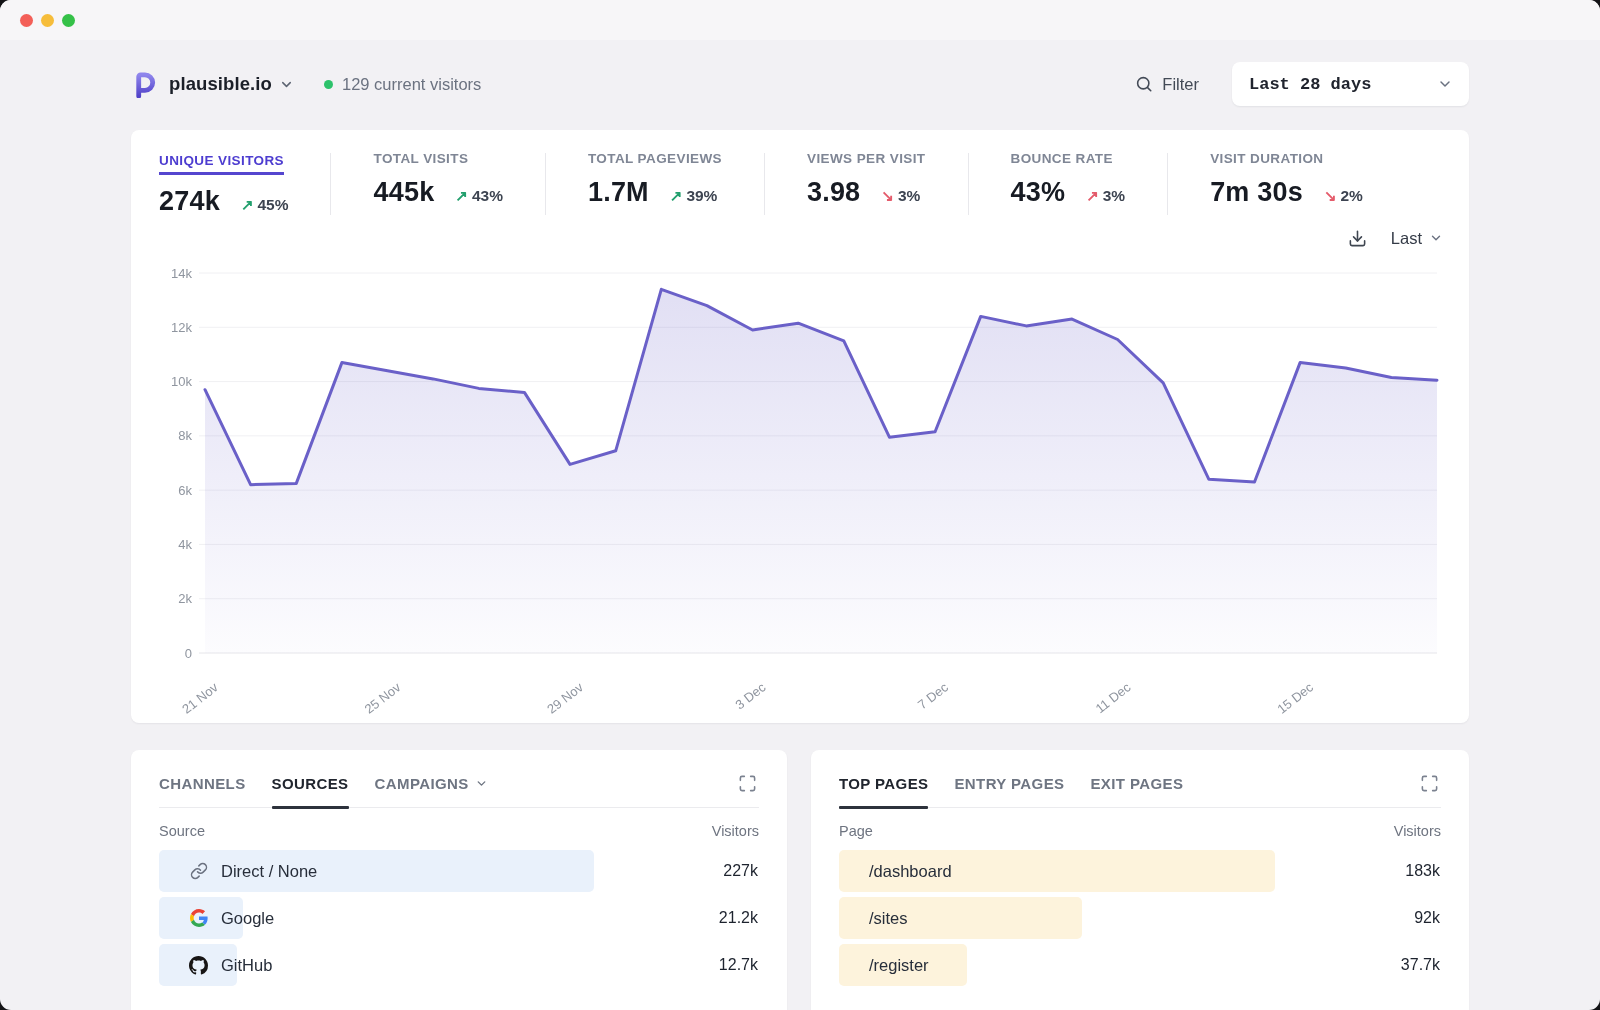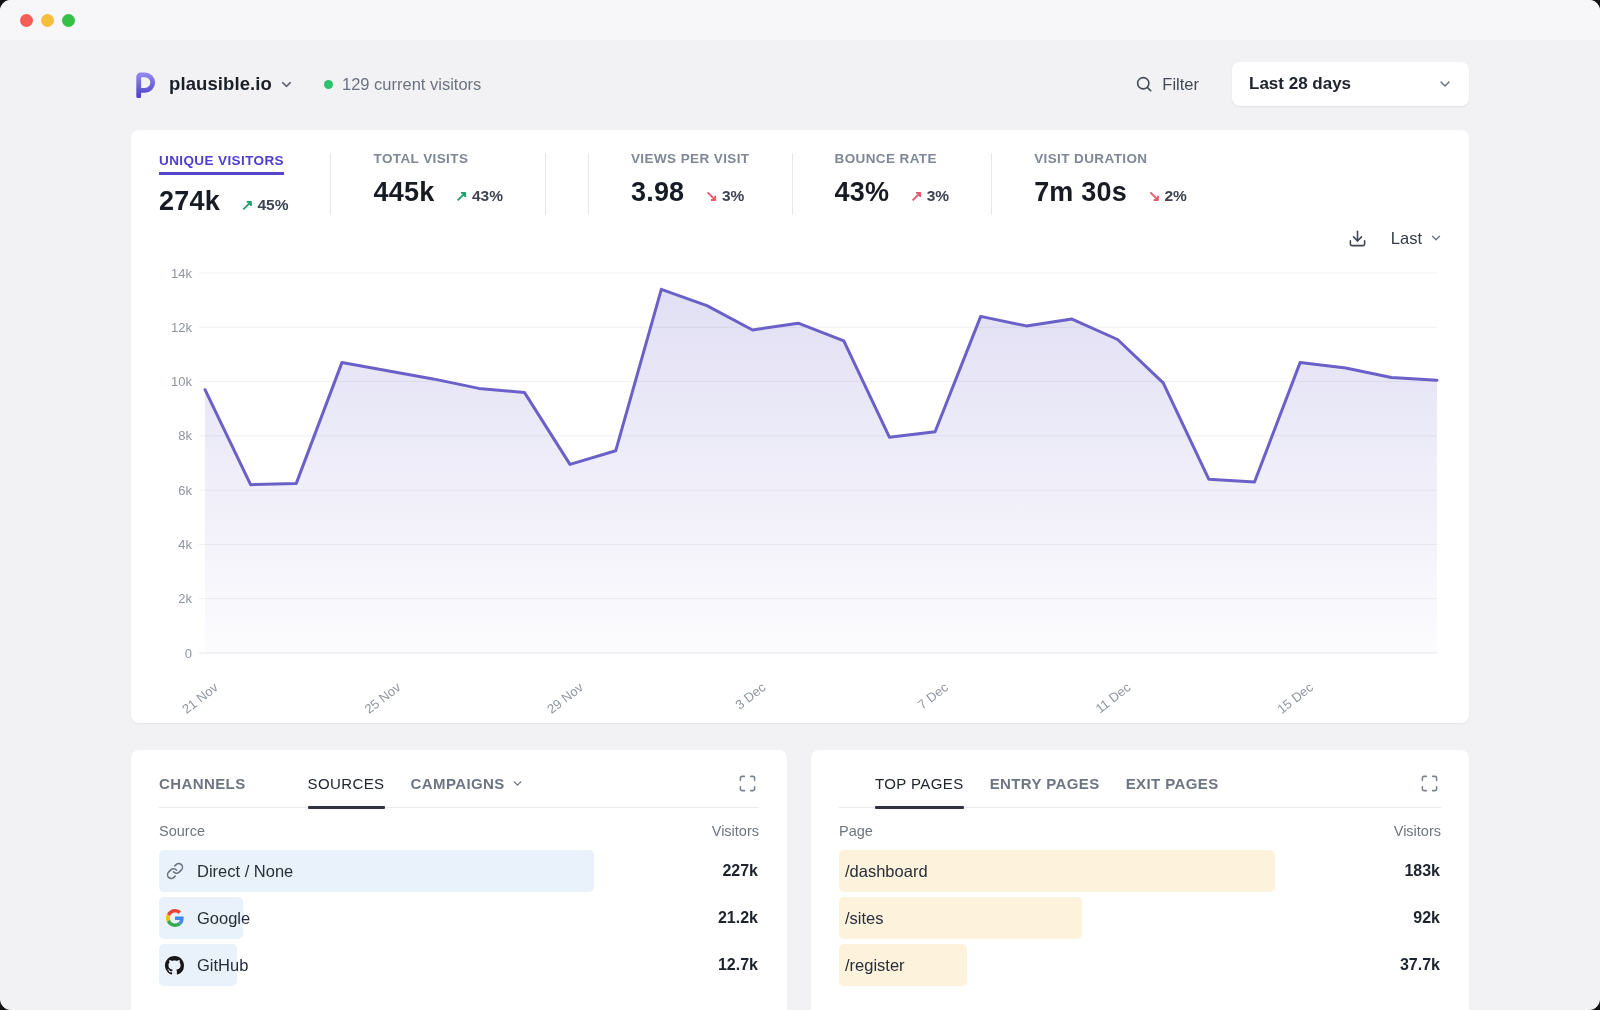--- a/index.html
+++ b/index.html
@@ -15,21 +15,21 @@
   
   .topbar { margin-top:21px; height:46px; display:flex; align-items:center; }
   .logo { width:27px; height:27px; margin-right:11px; }
   .site-name { font-size:18.5px; font-weight:700; color:#1b1f28; letter-spacing:.1px; }
   .site-caret { margin-left:7px; color:#5d6472; display:flex; }
   .cur-visitors { display:flex; align-items:center; margin-left:30px; color:#6b7280; font-size:16.5px; }
   .green-dot { width:9px; height:9px; border-radius:50%; background:#2dc26b; margin-right:9px; }
   .spacer { flex:1; }
   .filter { display:flex; align-items:center; gap:9px; color:#434a56; font-size:16.5px; margin-right:33px; cursor:pointer; }
   .daterange { width:237px; height:44px; background:#fff; border-radius:8px; box-shadow:0 1px 2px rgba(16,24,40,.07); display:flex; align-items:center; justify-content:space-between; padding:0 16px 0 17px; cursor:pointer; }
-  .daterange .dr-label { font-size:17px; font-weight:650; color:#20242e; }
+  .daterange .dr-label { font-size:17px; font-weight:650; color:#20242e;font-family:Liberation Mono, monospace; }
   .daterange .caret, .interval .caret { color:#6a7180; display:flex; }
 
   
   .card { background:#fff; border-radius:8px; box-shadow:0 1px 2px rgba(16,24,40,.06); }
   .main-card { margin-top:23px; padding:21px 20px 6px 28px; height:593px; }
 
   .stats-row { display:flex; align-items:flex-start; }
   .stat { padding-right:42px; cursor:pointer; }
   .stat-label { font-size:13.5px; font-weight:700; letter-spacing:.4px; color:#7f8695; white-space:nowrap; }
   .stat.active .stat-label { color:#4d3dd0; border-bottom:3px solid #5546cf; padding-bottom:4px; display:inline-block; }
@@ -50,32 +50,32 @@
   .gridline { stroke:#f0f0f3; stroke-width:1; }
   .gridline.zero { stroke:#e6e6ea; }
   .ytick { fill:#8f959f; font-size:13px; }
   .xtick { fill:#8f959f; font-size:13px; }
 
   
   .bottom-grid { margin-top:27px; display:grid; grid-template-columns:656px 658px; gap:24px; }
   .panel { padding:25px 28px; height:300px; }
   .tabs-row { display:flex; align-items:center; border-bottom:1px solid #ebebee; position:relative; }
   .tab { font-size:15px; font-weight:600; letter-spacing:.4px; color:#6e7582; padding-bottom:15px; margin-right:26px; cursor:pointer; position:relative; white-space:nowrap; display:flex; align-items:center; gap:6px; }
-  .tab.active { color:#20252e; font-weight:400;margin-left:36px; }
+  .tab.active { color:#20252e; font-weight:700; }
   .tab.active .tab-bar { position:absolute; left:0; right:0; bottom:-2px; height:3px; background:#2d323c; border-radius:1px; }
   .tab .caret { color:#6e7582; display:flex; }
   .expand { position:absolute; right:2px; bottom:14px; color:#7b8290; cursor:pointer; display:flex; }
   .cols-row { display:flex; justify-content:space-between; margin-top:15px; margin-bottom:11px; font-size:14.5px; color:#6e7480; }
   .rows { display:flex; flex-direction:column; gap:5px; }
   .data-row { position:relative; height:42px; cursor:pointer; }
   .row-bar { position:absolute; left:0; top:0; bottom:0; border-radius:5px; }
-  .row-content { position:relative; display:flex; align-items:center; gap:13px; height:100%; padding-left:6px; }
+  .row-content { position:relative; display:flex; align-items:center; gap:13px; height:100%; padding-left:30px; }
   .row-icon { width:19px; height:19px; display:flex; align-items:center; justify-content:center; }
   .row-label { font-size:16.5px; color:#272e3a; }
-  .row-value { position:absolute; right:1px; top:50%; transform:translateY(-50%); font-size:16px; font-weight:700; color:#1d232e; }
+  .row-value { position:absolute; right:1px; top:50%; transform:translateY(-50%); font-size:16px; font-weight:400; color:#1d232e; }
 </style>
 </head>
 <body>
 
 <div class="window">
   <div class="titlebar">
     <div class="lights">
       <div class="light red"></div>
       <div class="light yellow"></div>
       <div class="light green"></div>
@@ -130,20 +130,27 @@
             </div></div>
           <div class="stat-divider"></div>
           <div class="stat">
             <div class="stat-label"><span>TOTAL VISITS</span></div>
             <div class="stat-value-row">
               <span class="stat-value">445k</span>
               <span class="stat-change"><span class="arrow good">↗</span><span>43%</span></span>
             </div>
           </div>
           <div class="stat-divider"></div>
+          <div class="stat">
+            <div class="stat-label"><span>TOTAL PAGEVIEWS</span></div>
+            <div class="stat-value-row">
+              <span class="stat-value">1.7M</span>
+              <span class="stat-change"><span class="arrow good">↗</span><span>39%</span></span>
+            </div>
+          </div>
           <div class="stat-divider"></div>
           <div class="stat">
             <div class="stat-label"><span>VIEWS PER VISIT</span></div>
             <div class="stat-value-row">
               <span class="stat-value">3.98</span>
               <span class="stat-change"><span class="arrow bad">↘</span><span>3%</span></span>
             </div>
           </div>
           <div class="stat-divider"></div>
           <div class="stat">

